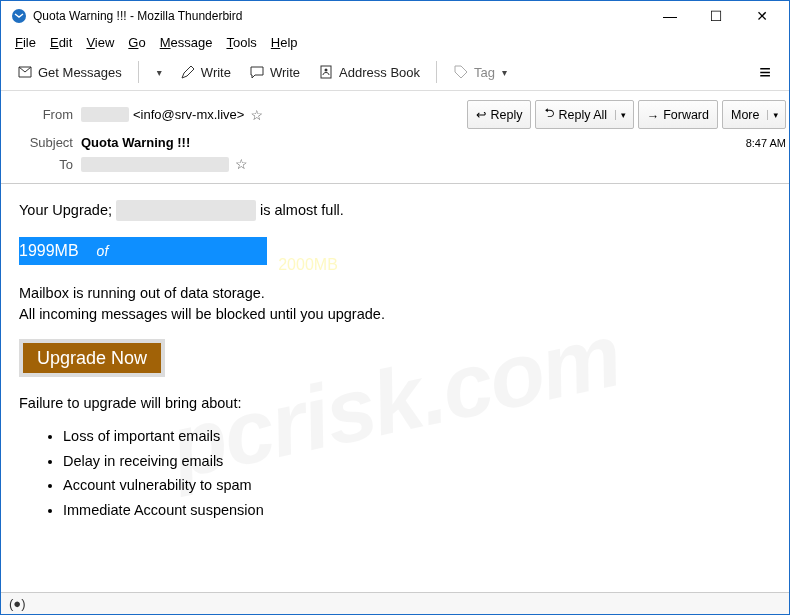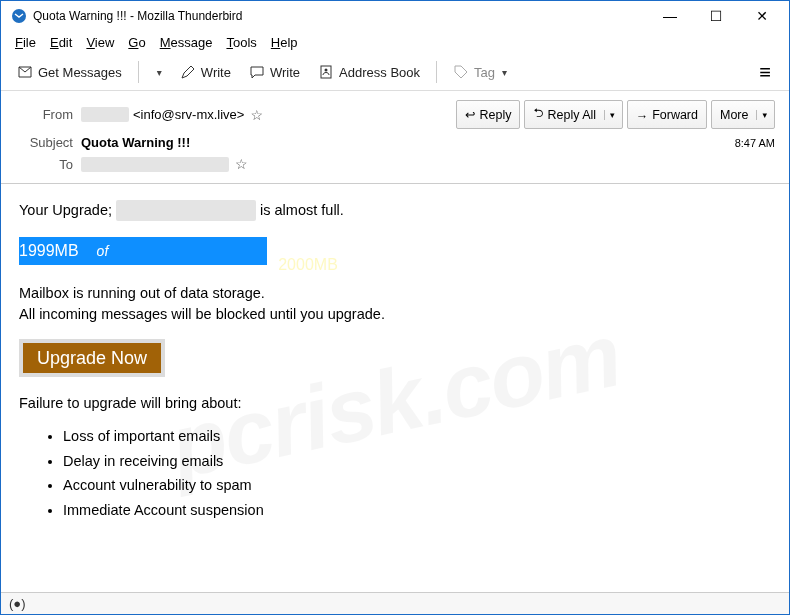--- a/index.html
+++ b/index.html
@@ -11,21 +11,21 @@
     .win-btn { width: 46px; height: 30px; display: flex; align-items: center; justify-content: center; font-size: 14px; color: #000; }
     .menubar { display: flex; gap: 2px; padding: 2px 8px; font-size: 13px; color: #000; }
     .menubar span { padding: 2px 6px; }
     .menubar span::first-letter { text-decoration: underline; }
     .toolbar { display: flex; align-items: center; padding: 6px 10px; gap: 6px; border-bottom: 1px solid #ddd; }
     .tbtn { display: inline-flex; align-items: center; gap: 5px; padding: 4px 6px; font-size: 13px; color: #222; }
     .tbtn svg { width: 16px; height: 16px; }
     .sep { width: 1px; height: 22px; background: #ccc; margin: 0 4px; }
     .chev { font-size: 10px; margin-left: 2px; color: #444; }
     .hamburger { margin-left: auto; font-size: 20px; padding: 0 8px; font-weight: bold; }
-    .header-area { padding: 6px 14px 8px 14px; border-bottom: 1px solid #ccc; }
+    .header-area { padding: 6px 3px 8px 14px; border-bottom: 1px solid #ccc; }
     .hrow { display: flex; align-items: center; padding: 3px 0; font-size: 13px; }
     .hlabel { width: 58px; text-align: right; color: #555; margin-right: 8px; }
     .blur { background: #e4e4e4; color: transparent; border-radius: 2px; display: inline-block; }
     .email-addr { color: #000; margin-left: 4px; }
     .star { color: #555; margin-left: 6px; font-size: 14px; }
     .actions { display: flex; gap: 4px; margin-left: auto; }
     .abtn { border: 1px solid #bbb; border-radius: 2px; padding: 3px 8px; display: inline-flex; align-items: center; gap: 4px; font-size: 12.5px; background: linear-gradient(#fdfdfd,#f0f0f0); }
     .abtn.split { padding-right: 2px; }
     .abtn .sp-chev { border-left: 1px solid #bbb; padding: 0 5px; margin-left: 4px; font-size: 9px; }
     .subject-bold { font-weight: bold; color: #000; }

